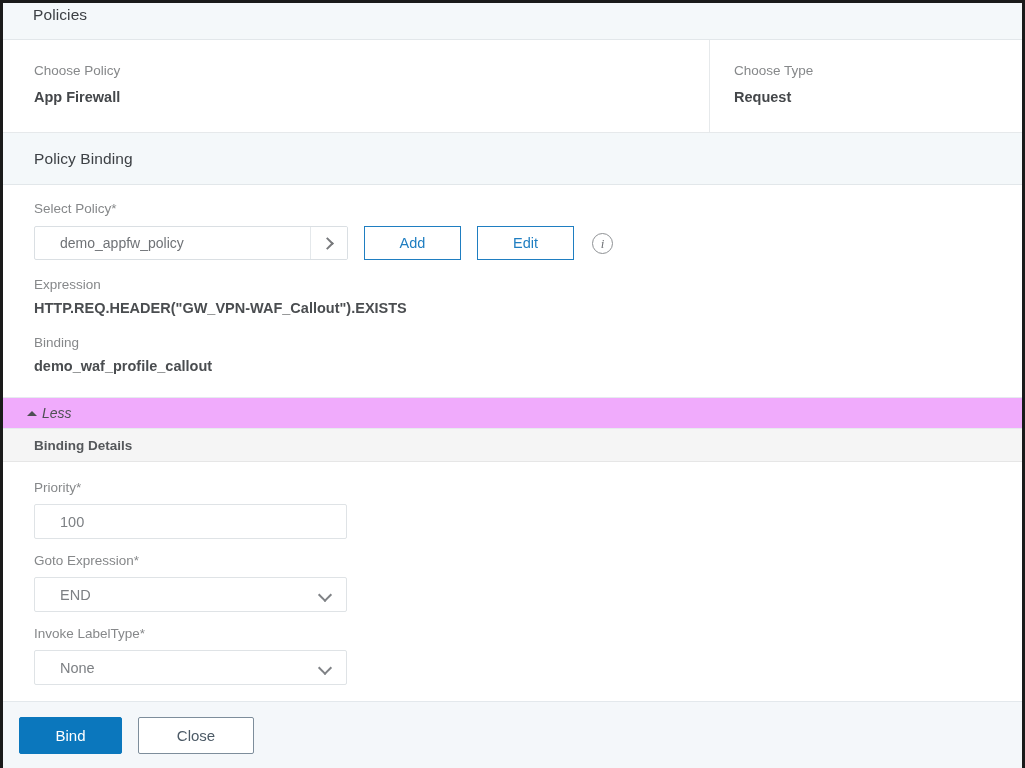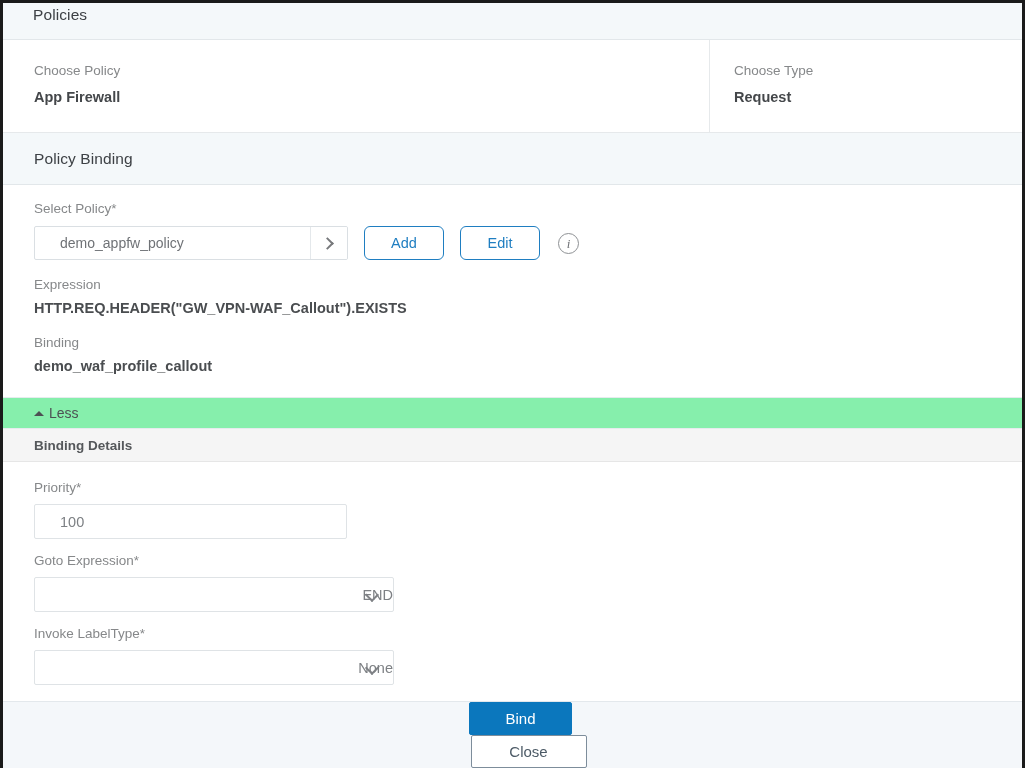--- a/index.html
+++ b/index.html
@@ -129,25 +129,25 @@
   .chev-right {
     width: 9px;
     height: 9px;
     border-top: 2px solid #77797c;
     border-right: 2px solid #77797c;
     transform: rotate(45deg);
     margin-left: -3px;
   }
 
   .btn-outline {
-    width: 80px;
+    width: 97px;
     height: 34px;
     margin-left: 16px;
     border: 1px solid #1f7ec1;
-    border-radius: 6px;
+    border-radius: 0;
     background: #ffffff;
     color: #1f7ec1;
     font-size: 14.5px;
     font-family: "Liberation Sans", sans-serif;
     cursor: pointer;
     padding: 0;
   }
   .info-icon {
     width: 21px;
     height: 21px;
@@ -170,27 +170,28 @@
     font-size: 14.5px;
     color: #4a4d50;
     font-weight: bold;
     line-height: 19px;
   }
 
   
   .less-bar {
     margin-top: 21px;
     height: 32px;
-    background: #86efac;
+    background: #f0abfc;
     border-top: 1px solid #e6ebee;
     border-bottom: 1px solid #e6ebee;
     display: flex;
     align-items: center;
-    padding-left: 31px;
-    cursor: pointer;
+    padding-left: 24px;
+    cursor: pointer;
+    font-style: italic;
   }
   .tri-up {
     width: 0; height: 0;
     border-left: 5px solid transparent;
     border-right: 5px solid transparent;
     border-bottom: 5px solid #4d5053;
     margin-right: 5px;
   }
   .less-bar .txt {
     font-size: 14px;
@@ -229,29 +230,28 @@
     font-size: 14.5px;
     font-family: "Liberation Sans", sans-serif;
     color: #7d8084;
     padding: 0 12px 0 25px;
     outline: none;
   }
   .text-input::placeholder { color: #7d8084; opacity: 1; }
 
   .select-box {
     position: relative;
-    width: 360px;
+    width: 313px;
     height: 35px;
     border: 1px solid #dfe3e6;
     border-radius: 2px;
     background: #ffffff;
     display: flex;
     align-items: center;
     cursor: pointer;
-    justify-content: flex-end;
   }
   .select-box .sel-value {
     padding-left: 25px;
     font-size: 14.5px;
     color: #7d8084;
   }
   .chev-down {
     position: absolute;
     right: 16px;
     top: 12px;
@@ -267,21 +267,20 @@
     position: absolute;
     left: 0;
     right: 0;
     bottom: 0;
     height: 67px;
     background: #f4f7fa;
     border-top: 1px solid #e3e8ec;
     display: flex;
     align-items: center;
     padding-left: 16px;
-    flex-direction: column;
   }
   .btn-primary {
     width: 103px;
     height: 37px;
     background: #0b77bd;
     border: 1px solid #0b77bd;
     border-radius: 2px;
     color: #ffffff;
     font-size: 15px;
     font-family: "Liberation Sans", sans-serif;

